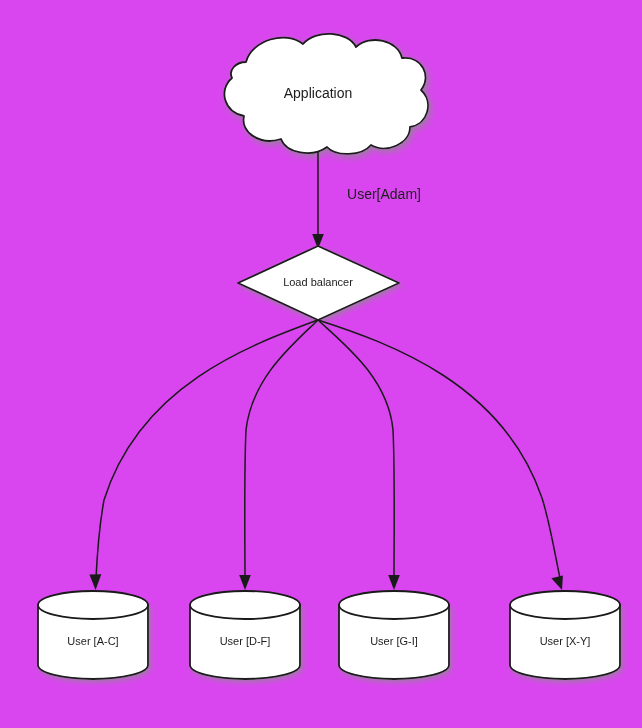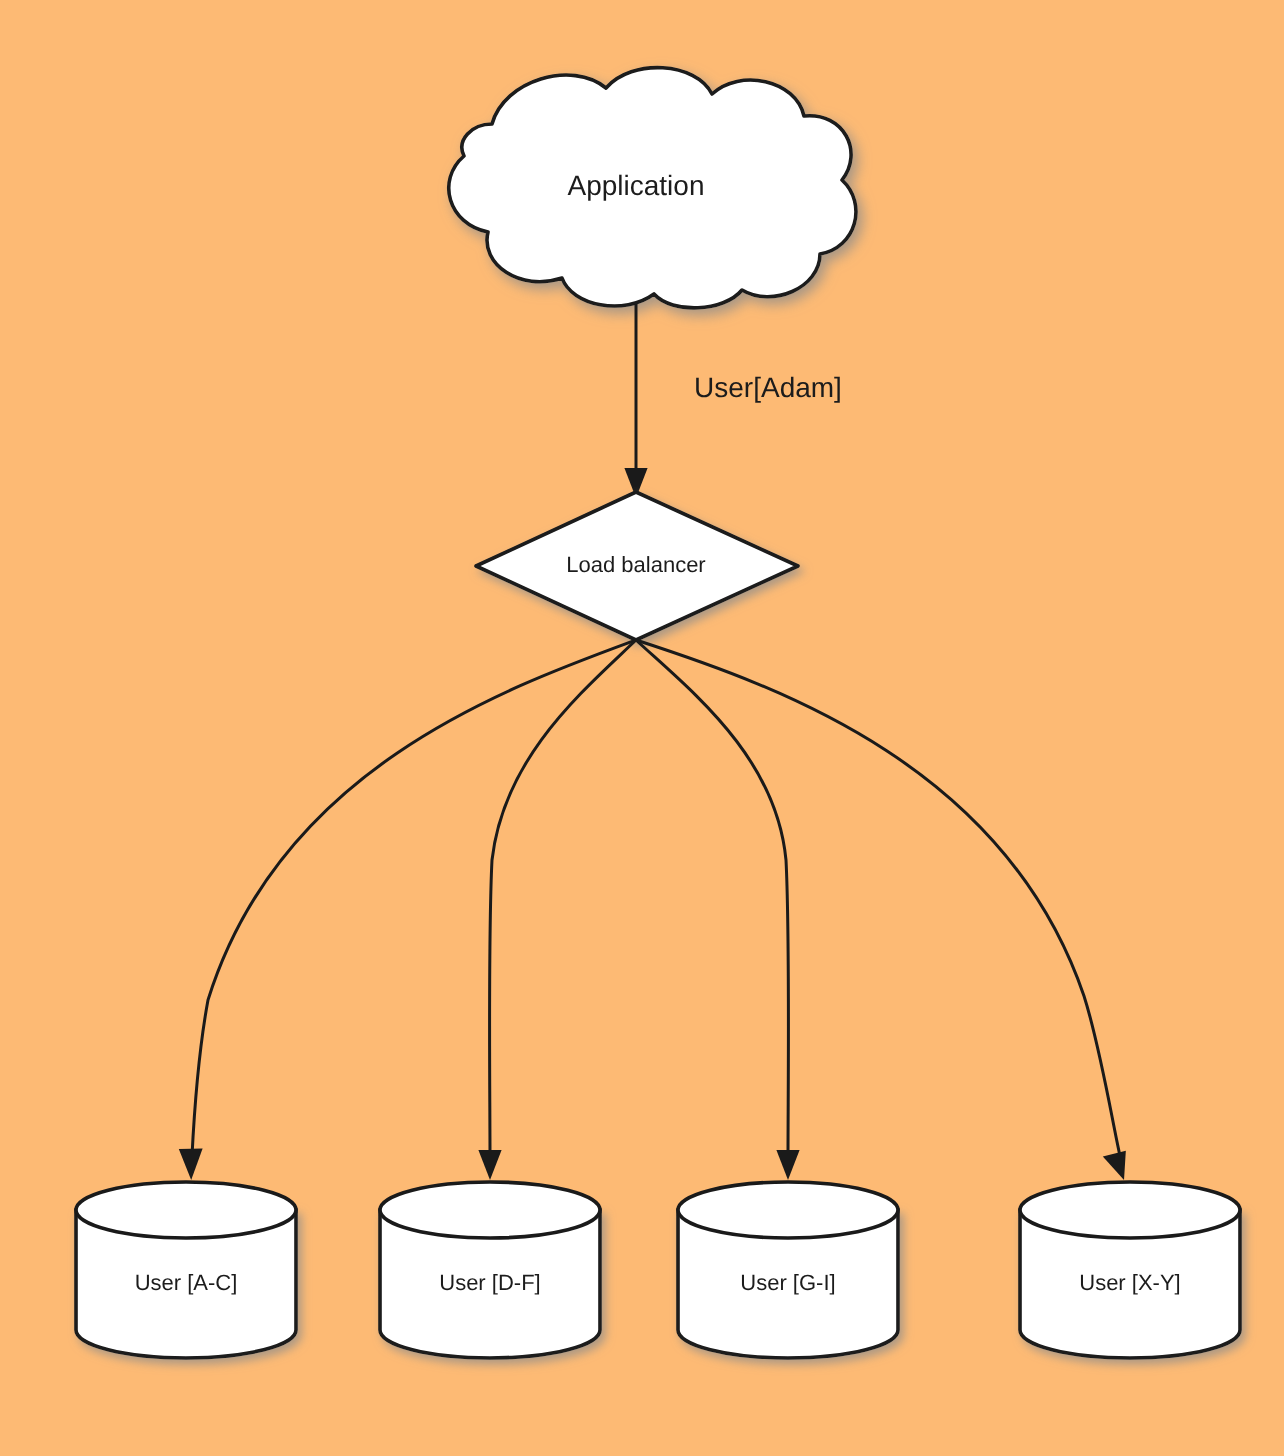--- a/index.html
+++ b/index.html
@@ -11,21 +11,21 @@
   body {
     font-family: "Liberation Sans", sans-serif;
     width: 642px;
     height: 728px;
     overflow: hidden;
   }
   #diagram-root {
     position: relative;
     width: 642px;
     height: 728px;
-    background: #fdba74;
+    background: #d946ef;
   }
   #diagram-svg {
     position: absolute;
     top: 0;
     left: 0;
     width: 642px;
     height: 728px;
     display: block;
   }
   .node-shape {

